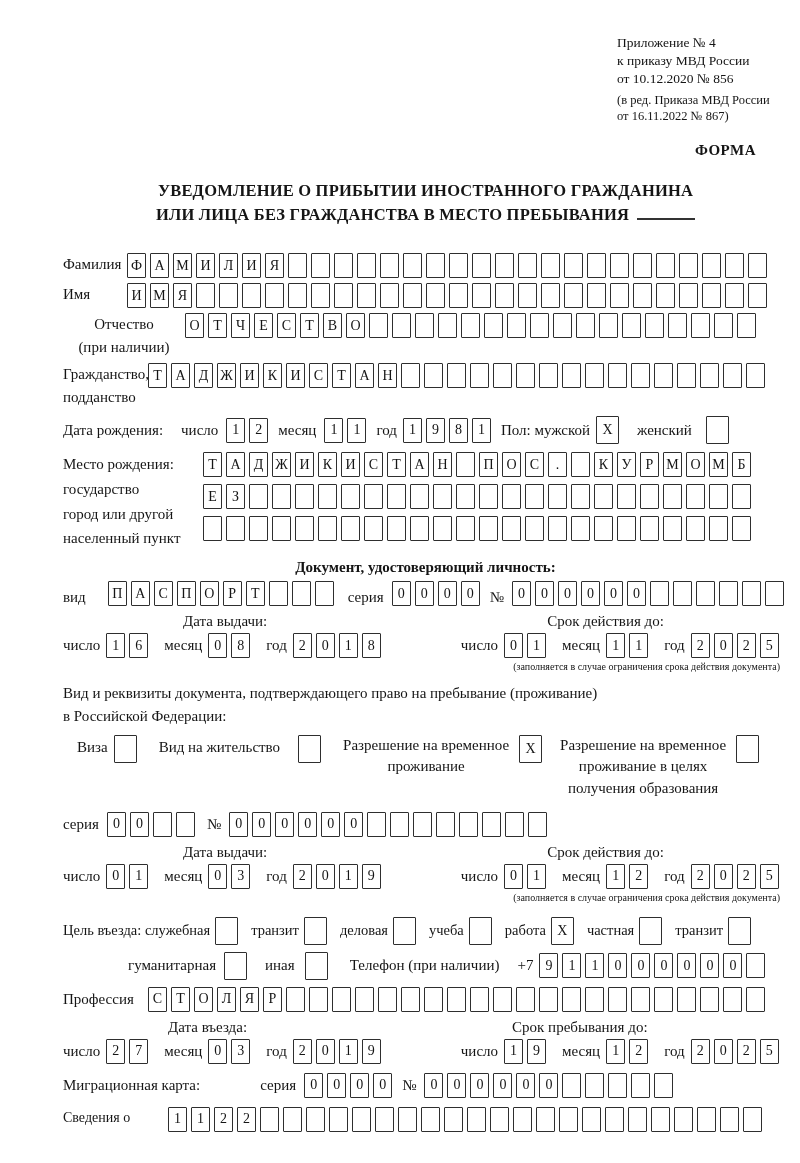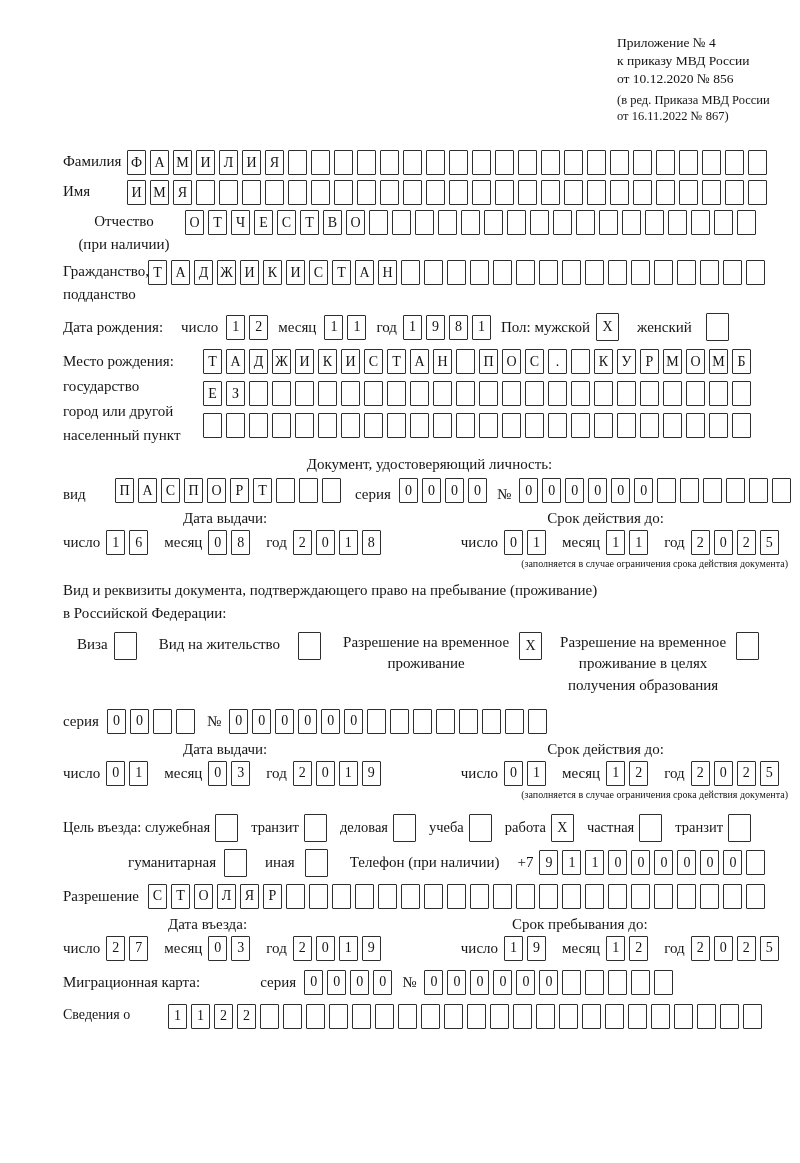--- a/index.html
+++ b/index.html
@@ -1,21 +1,21 @@
 <!DOCTYPE html>
 <html><head>
 <meta charset="utf-8">
 <style>
   html,body{margin:0;padding:0;}
   body{
     width:800px;height:1163px;background:#ffffff;color:#151515;
     font-family:"Liberation Serif","DejaVu Serif",serif;
     font-size:15px;overflow:hidden;
   }
-  .page{box-sizing:border-box;width:800px;height:955px;padding:34px 4px 0 63px;position:relative;}
+  .page{box-sizing:border-box;width:800px;height:955px;padding:34px 12px 0 63px;position:relative;}
 
   
   .appendix{margin-left:554px;line-height:1.35;font-size:13.5px;}
   .amendment{margin-left:554px;line-height:1.3;font-size:12.5px;margin-top:3px;}
   .forma{text-align:right;margin-right:32px;font-weight:bold;font-size:15px;margin-top:18px;letter-spacing:.5px;}
 
   .title{font-weight:bold;font-size:16.5px;text-align:center;margin-top:20px;line-height:1.45;letter-spacing:.2px;}
   .title .u{display:inline-block;width:58px;border-bottom:2px solid #333;height:14px;margin-left:8px;}
   .section1{font-weight:bold;font-size:15px;margin-top:22px;letter-spacing:.2px;}
 
@@ -30,21 +30,21 @@
 
   .frow{display:flex;align-items:flex-start;margin-top:5px;}
   .frow .lblcol{flex:0 0 auto;line-height:1.5;}
   .lbl{white-space:nowrap;}
   .ml6{margin-left:6px;} .ml8{margin-left:8px;} .ml10{margin-left:10px;} .ml14{margin-left:14px;} .ml18{margin-left:18px;}
 
   .w64{width:64px;} .w85{width:85px;} .w122{width:122px;align-items:center;} .w140{width:140px;} .w52{width:52px;} .w105{width:105px;}
   .stack{display:flex;flex-direction:column;}
   .rowgap{margin-bottom:7px;}
 
-  .dochead{font-weight:normal;text-align:center;margin-top:8px;font-size:15px;}
+  .dochead{font-weight:bold;text-align:center;margin-top:8px;font-size:15px;}
   .dateheads{display:flex;margin-top:7px;}
   .dategroups{display:flex;align-items:center;margin-top:3px;}
   .dg{display:flex;align-items:center;}
   .dg .lbl{margin-right:6px;}
   .dg .lblm{margin:0 6px 0 12px;}
   .note{font-size:10px;text-align:right;margin-right:8px;margin-top:3px;}
 
   .intro{margin-top:10px;line-height:1.55;}
   .optrow{display:flex;align-items:flex-start;margin-top:6px;margin-left:14px;}
   .optlbl2{text-align:center;line-height:1.45;}
@@ -60,21 +60,26 @@
 
   <div class="appendix">
     <div>Приложение № 4</div>
     <div>к приказу МВД России</div>
     <div>от 10.12.2020 № 856</div>
   </div>
   <div class="amendment">
     <div>(в ред. Приказа МВД России</div>
     <div>от 16.11.2022 № 867)</div>
   </div>
-
+  <div class="forma">ФОРМА</div>
+
+  <div class="title">
+    <div>УВЕДОМЛЕНИЕ О ПРИБЫТИИ ИНОСТРАННОГО ГРАЖДАНИНА</div>
+    <div><span>ИЛИ ЛИЦА БЕЗ ГРАЖДАНСТВА В МЕСТО ПРЕБЫВАНИЯ</span><span class="u"></span></div>
+  </div>
 
 
   <div class="frow" style="margin-top:26px;">
     <div class="lblcol w64">Фамилия</div>
     <div class="boxes">
         <div class="cell">Ф</div>
         <div class="cell">А</div>
         <div class="cell">М</div>
         <div class="cell">И</div>
         <div class="cell">Л</div>
@@ -566,21 +571,21 @@
         <div class="cell">0</div>
         <div class="cell">0</div>
         <div class="cell">0</div>
         <div class="cell">0</div>
         <div class="cell">0</div>
         <div class="cell"></div>
       </div>
   </div>
 
   <div class="frow" style="align-items:center;margin-top:7px;">
-    <span class="lbl w85">Разрешение</span>
+    <span class="lbl w85">Профессия</span>
     <div class="boxes">
         <div class="cell">С</div>
         <div class="cell">Т</div>
         <div class="cell">О</div>
         <div class="cell">Л</div>
         <div class="cell">Я</div>
         <div class="cell">Р</div>
         <div class="cell"></div>
         <div class="cell"></div>
         <div class="cell"></div>

